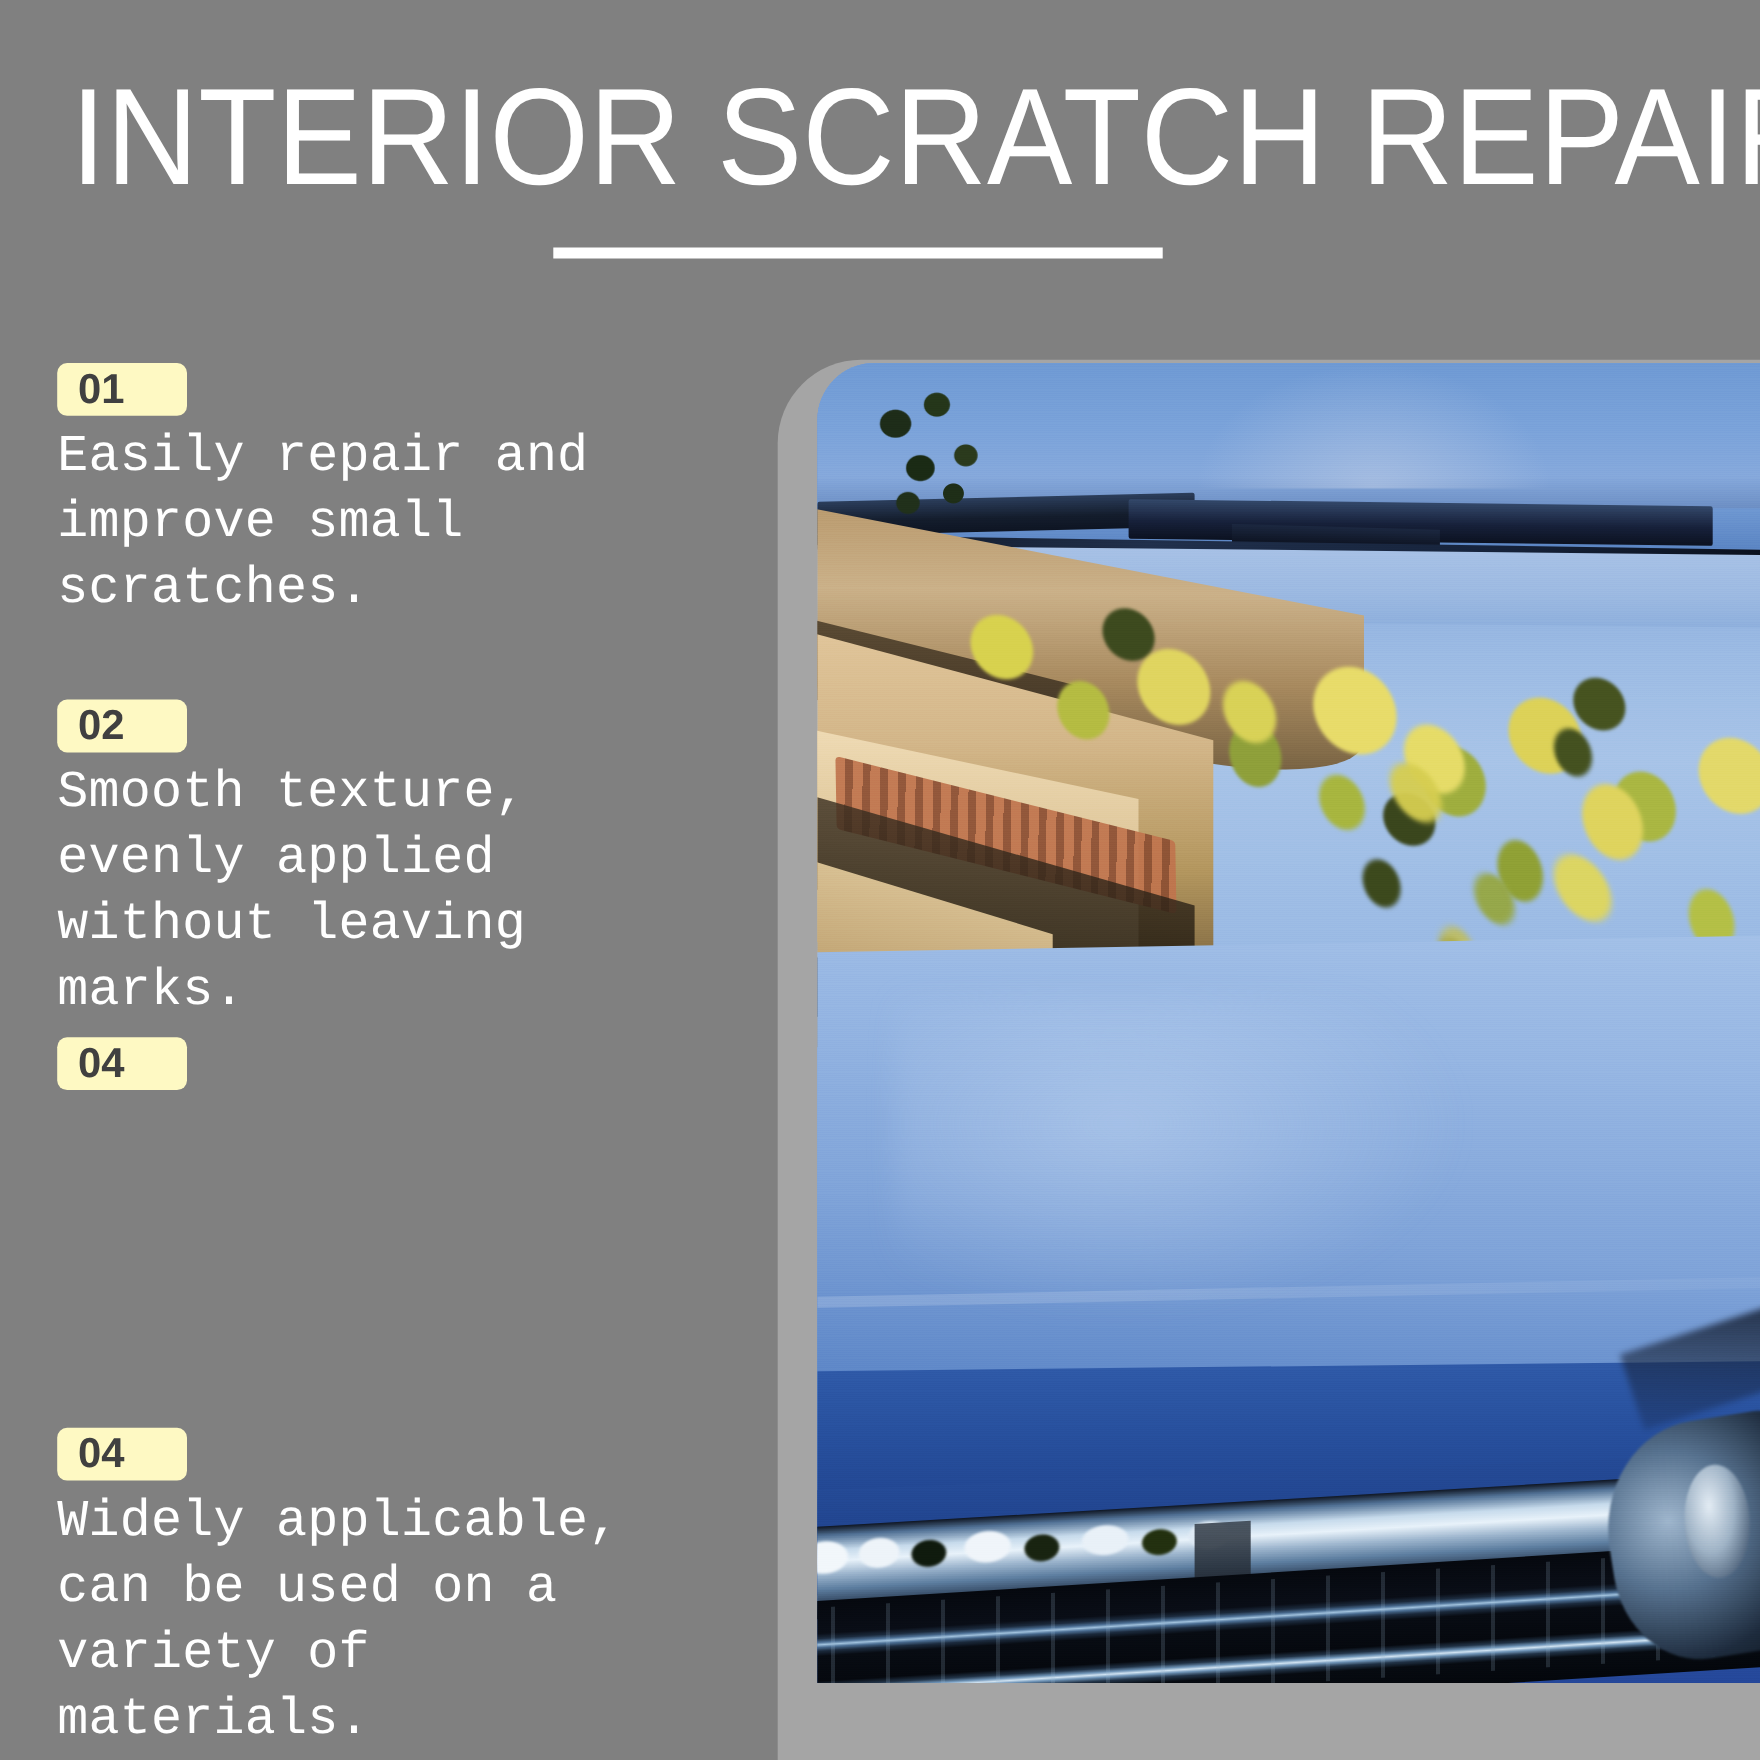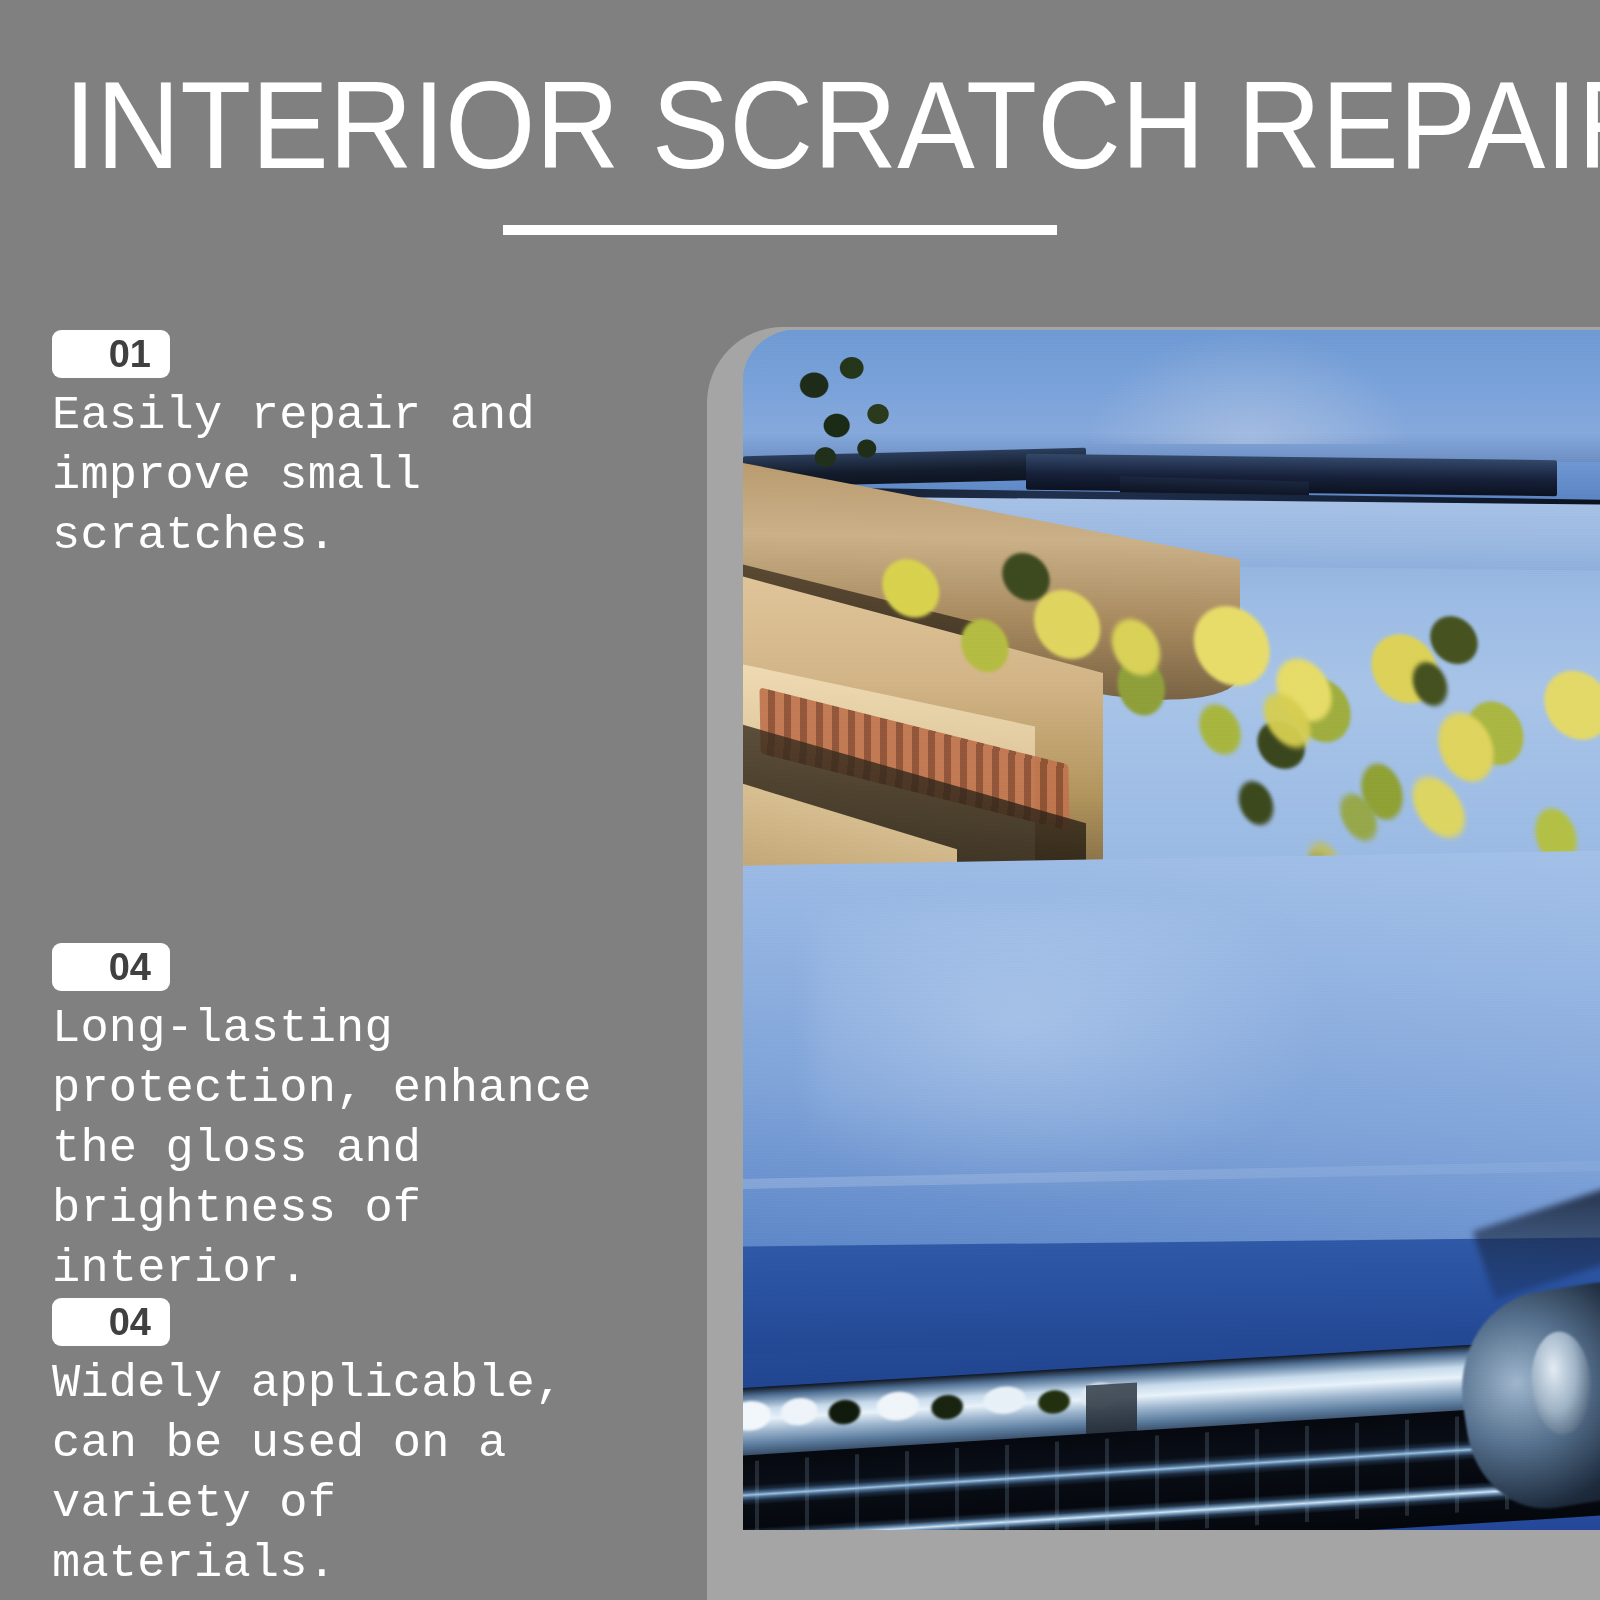--- a/index.html
+++ b/index.html
@@ -71,28 +71,28 @@
   .feature-1 { top: 12px; }
   .feature-2 { top: 318px; }
   .feature-3 { top: 625px; }
   .feature-4 { top: 932px; margin-top: 48px; }
 
   .badge {
     display: inline-block;
     min-width: 80px;
     height: 48px;
     padding: 0 19px;
-    background: #ffffff;
+    background: #fef9c3;
     border-radius: 9px;
     color: #404040;
     font-family: "Liberation Sans", sans-serif;
     font-weight: 700;
     font-size: 38px;
     line-height: 48px;
-    text-align: right;
+    text-align: left;
     box-sizing: content-box;
   }
   .feature-text {
     margin-top: 8px;
     color: #ffffff;
     font-family: Liberation Mono, monospace;
     font-weight: 400;
     font-size: 47px;
     line-height: 60px;
     letter-spacing: 0.2px;
@@ -422,24 +422,27 @@
     <div class="title-rule"></div>
   </div>
 
   <div class="features">
 
     <div class="feature feature-1">
       <div class="badge">01</div>
       <div class="feature-text">Easily repair and improve small scratches.</div>
     </div>
 
+    <div class="feature feature-2">
+      <div class="badge">02</div>
+      <div class="feature-text">Smooth texture, evenly applied without leaving marks.</div>
+    </div>
 
     <div class="feature feature-3">
       <div class="badge">04</div>
-      <div class="feature-text">Long-lasting protection, enhance the gloss and brightness of interior.</div>
     </div>
 
     <div class="feature feature-4">
       <div class="badge">04</div>
       <div class="feature-text">Widely applicable, can be used on a variety of materials.</div>
     </div>
 
   </div>
 
   <div class="photo-panel">

